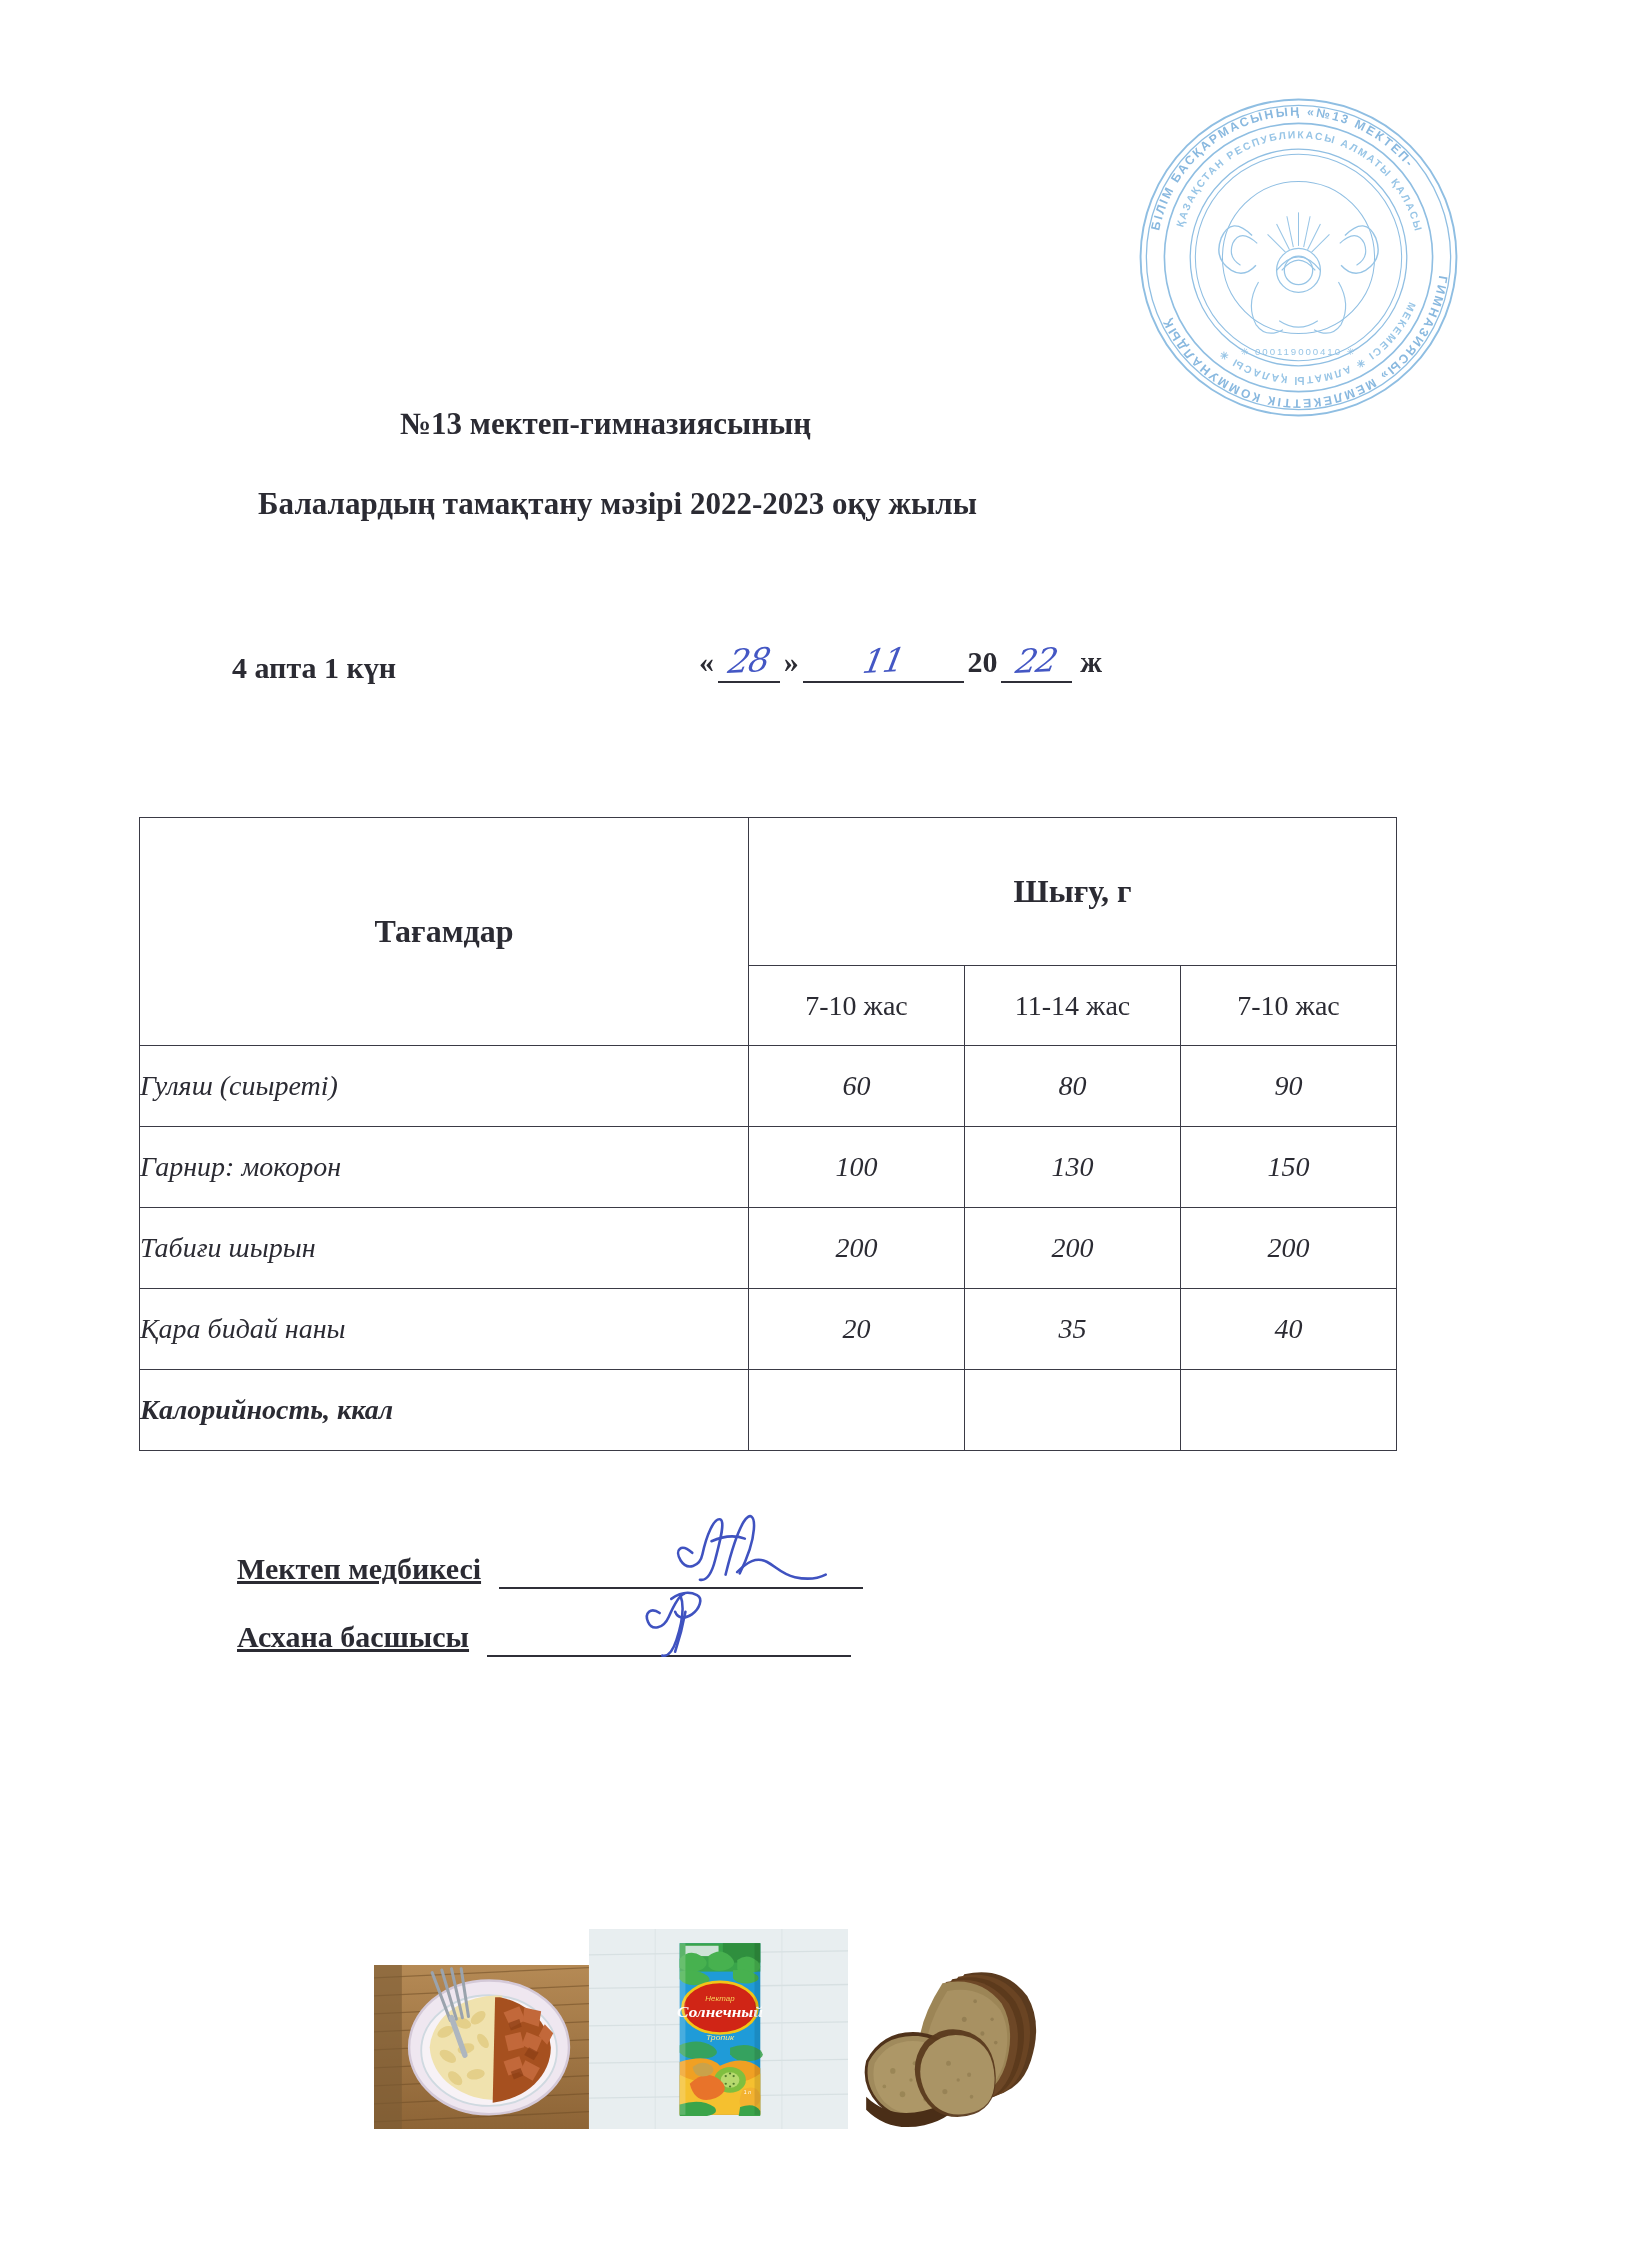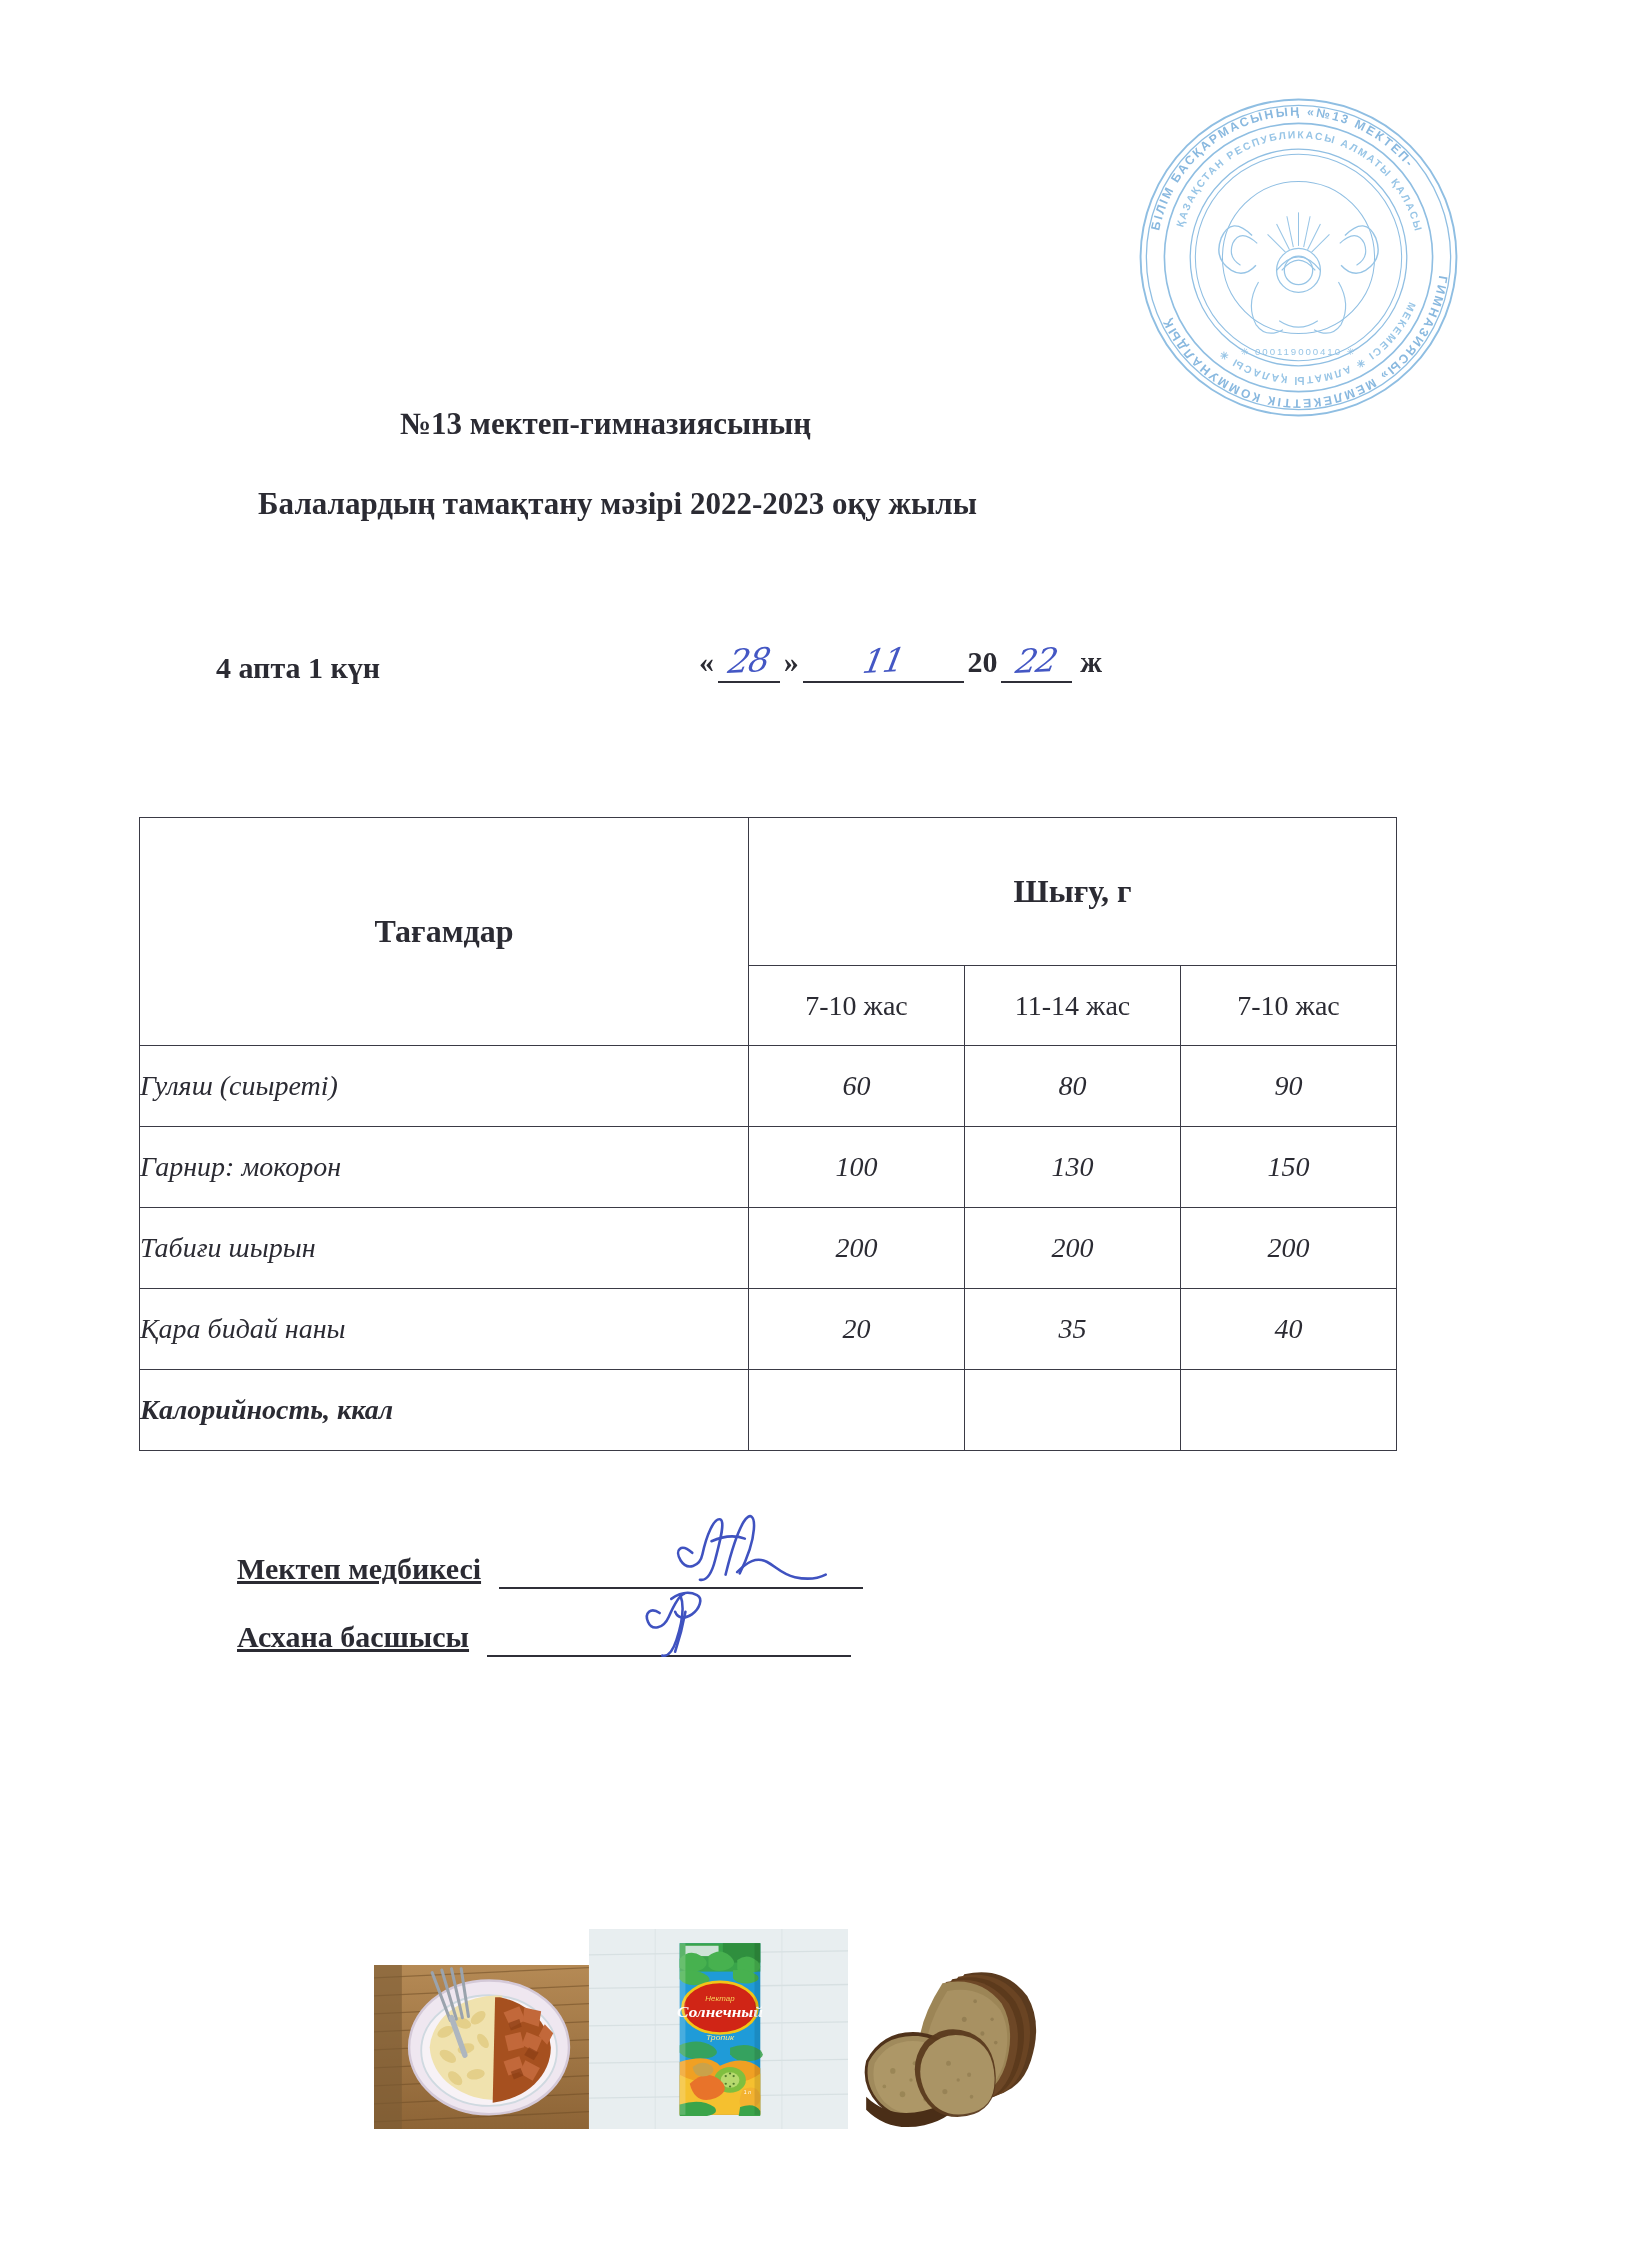--- a/index.html
+++ b/index.html
@@ -81,21 +81,21 @@
     width: 1211px;
     text-align: center;
     font-size: 31px;
     font-weight: bold;
     z-index: 3;
   }
 
   
   .dayline {
     position: absolute;
-    left: 216px;
+    left: 232px;
     top: 651px;
     font-size: 30px;
     font-weight: bold;
     white-space: nowrap;
   }
   .dateline {
     position: absolute;
     left: 699px;
     top: 644px;
     display: flex;

